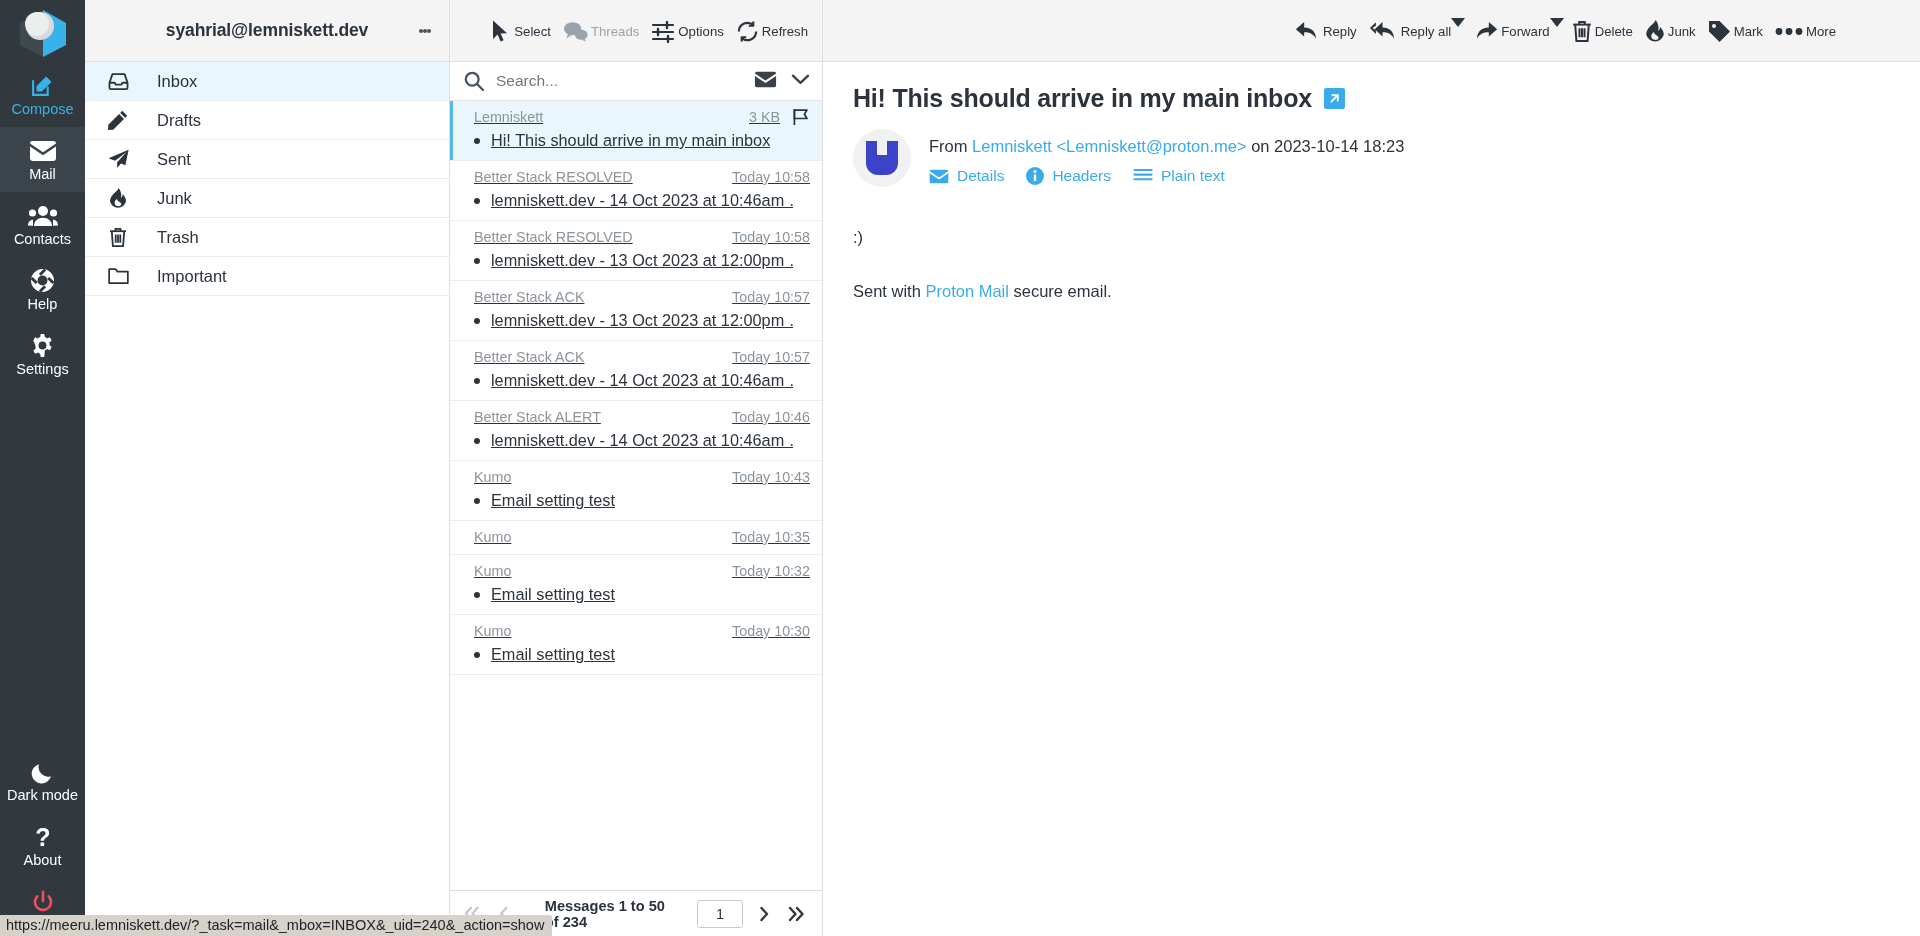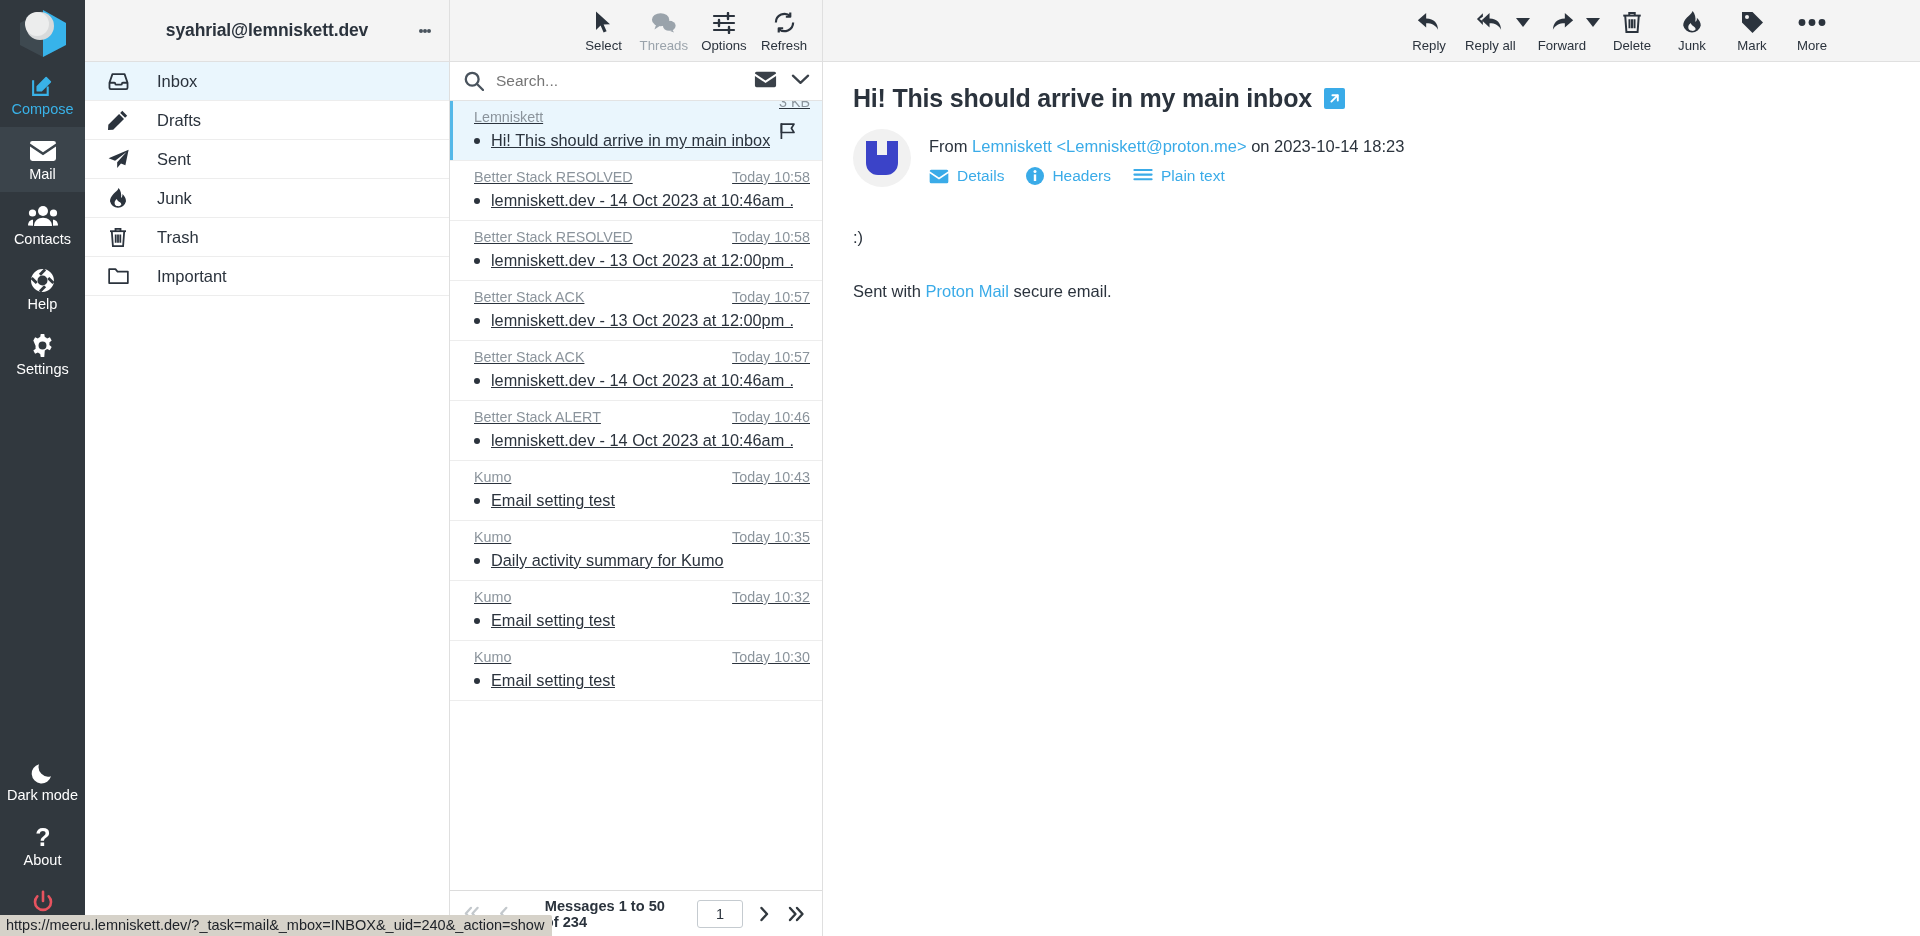--- a/index.html
+++ b/index.html
@@ -81,21 +81,21 @@
     background: #fff;
     position: relative;
   }
   .list-toolbar {
     height: 62px; flex: 0 0 62px;
     background: #f4f4f4; border-bottom: 1px solid #e0e0e0;
     display: flex; align-items: center; justify-content: flex-end;
     padding-right: 8px; gap: 0px;
   }
   .tb-btn {
-    display:flex; flex-direction: column; align-items:center; justify-content:center;
+    display:flex; align-items:center; justify-content:center;
     gap: 3px; min-width: 60px; padding: 4px 6px 2px;
     font-size: 13.2px; color: #2b333d; cursor: pointer;
   }
   .tb-btn.disabled { color: #9aa3ab; }
   .tb-btn .ic { height: 24px; display:flex; align-items:center; justify-content:center; }
 
   .searchbar {
     height: 39px; flex: 0 0 39px;
     display: flex; align-items: center; gap: 12px;
     padding: 0 12px 0 14px;
@@ -116,21 +116,21 @@
   .msg-row {
     border-bottom: 1px solid #ededed;
     padding: 6px 12px 7px 24px;
     cursor: pointer;
     position: relative;
     text-decoration: underline;
   }
   .msg-row.selected { background: #eaf6fd; box-shadow: inset 3px 0 0 #55b8e8; }
   .msg-head { display:flex; align-items:center; justify-content: space-between; height: 20px; }
   .msg-from { font-size: 14.3px; color: #8b949c; }
-  .msg-meta { display:flex; align-items:flex-start; gap: 12px; flex-direction: column; }
+  .msg-meta { display:flex; align-items:center; gap: 12px; }
   .msg-date { font-size: 14.3px; color: #8b949c; margin-left: 22px; }
   .msg-size { font-size: 14.3px; color: #8b949c; }
   .msg-subject-line { display:flex; align-items:center; gap: 11px; height: 25px; margin-top: 1px;}
   .dot { width: 6px; height: 6px; border-radius: 50%; background: #2b333d; flex: 0 0 6px; }
   .msg-subject {
     font-size: 16.3px; color: #2b333d;
     white-space: nowrap; overflow: hidden; text-overflow: clip;
     max-width: 302px;
   }
   .flag-ic { color: #2b333d; display:flex; }
@@ -514,24 +514,20 @@
         <div class="msg-subject-line">
           <span class="dot"></span>
           <span class="msg-subject">Email setting test</span>
         </div>
       </div>
 
       <div class="msg-row">
         <div class="msg-head">
           <span class="msg-from">Kumo</span>
           <span class="msg-date">Today 10:35</span>
-        </div>
-        <div class="msg-subject-line">
-          <span class="dot"></span>
-          <span class="msg-subject">Daily activity summary for Kumo</span>
         </div>
       </div>
 
       <div class="msg-row">
         <div class="msg-head">
           <span class="msg-from">Kumo</span>
           <span class="msg-date">Today 10:32</span>
         </div>
         <div class="msg-subject-line">
           <span class="dot"></span>

